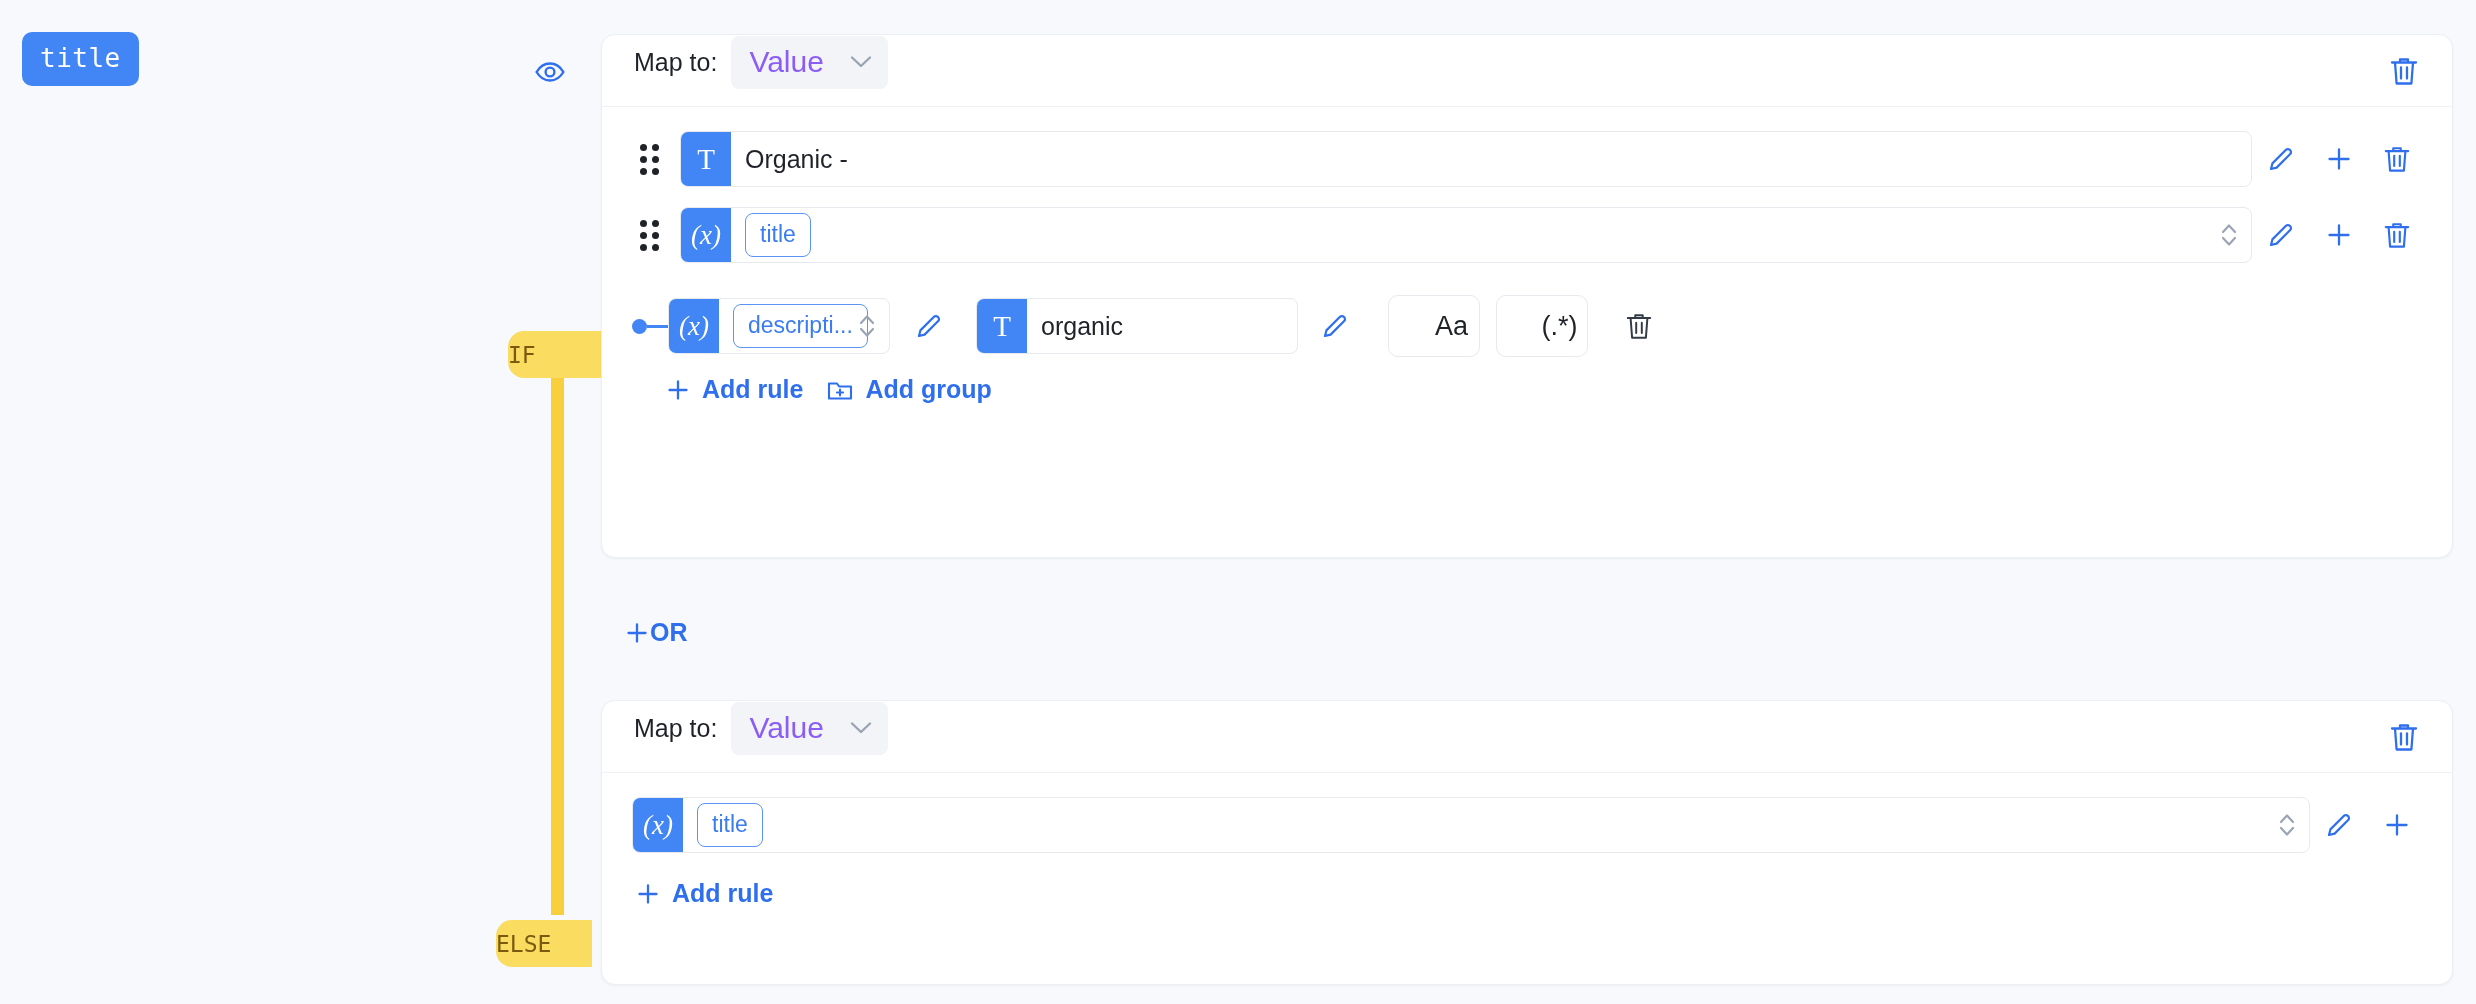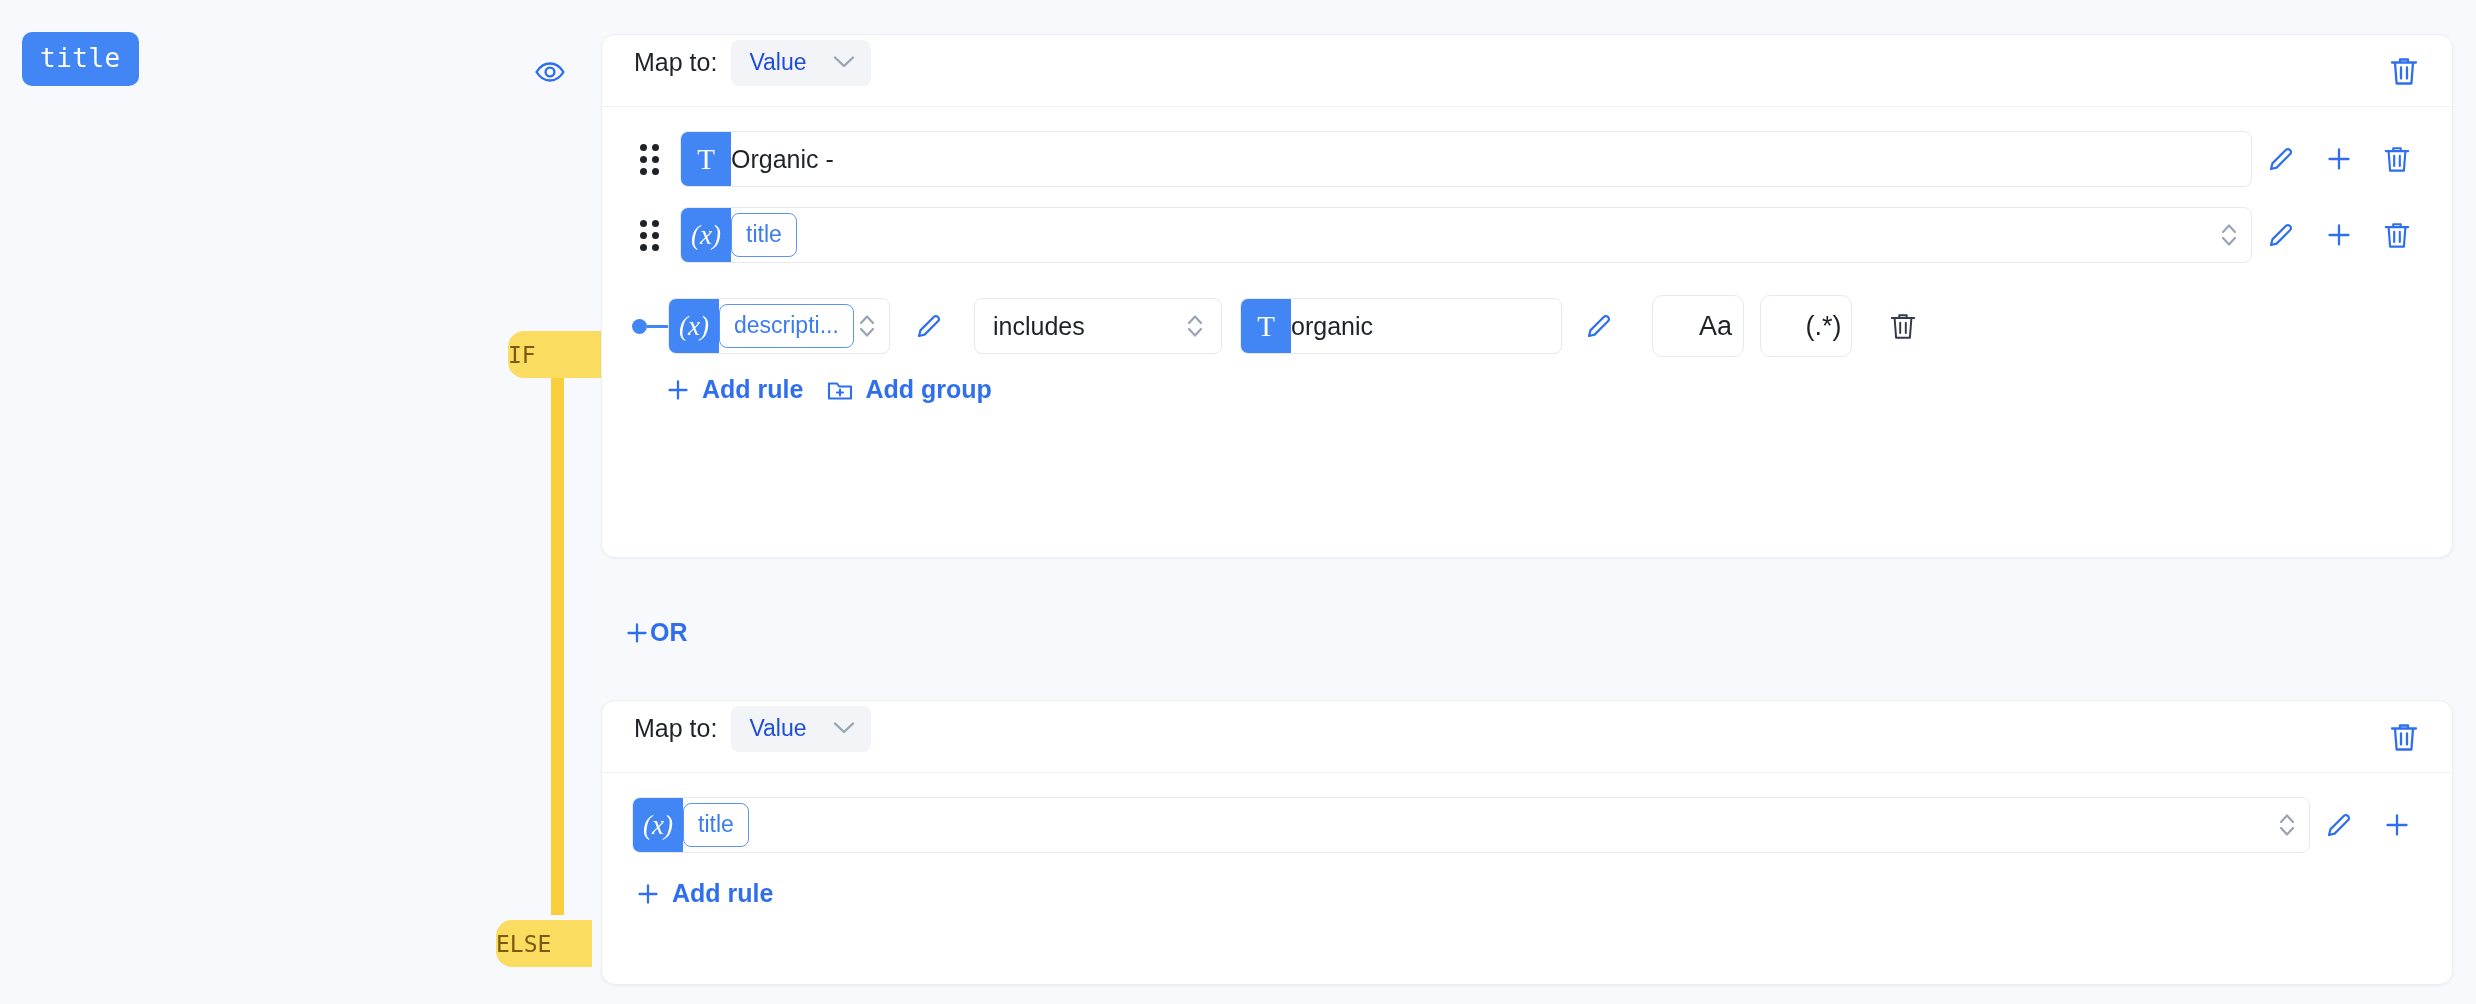--- a/index.html
+++ b/index.html
@@ -63,21 +63,21 @@
     display: flex; align-items: center;
     padding: 0 30px 16px 32px;
     border-bottom: 1px solid #eef1f5;
     position: relative;
   }
   .maplabel { font-size: 25px; color: #1f2329; margin-right: 14px; }
   .map-select {
     display: flex; align-items: center; gap: 26px;
     background: #f2f4f7; border-radius: 8px;
     padding: 9px 16px 10px 18px;
-    font-size: 23px; color: #1d4ed8;
+    font-size: 30px; color: #8b5cf6;
   }
   .chev-d { display:block; }
   .card-trash {
     position: absolute; right: 28px; top: 50%; transform: translateY(-50%);
     width: 40px; height: 40px; display:flex; align-items:center; justify-content:center;
   }
 
   
   .vrow {
     display: flex; align-items: center;
@@ -100,21 +100,21 @@
   .kind {
     width: 50px; align-self: stretch; flex: 0 0 50px;
     background: #4285f4; color: #fff;
     display: flex; align-items: center; justify-content: center;
     font-size: 27px;
   }
   .kind-t { font-family: "Liberation Serif", serif; font-size: 29px; }
   .kind-x { font-family: "Liberation Serif", serif; font-style: italic; font-size: 27px; }
   .field-body {
     flex: 1 1 auto; display: flex; align-items: center;
-    padding: 0 0; font-size: 25px; color: #1f2329; gap: 10px;
+    padding: 0 14px; font-size: 25px; color: #1f2329; gap: 10px;
     min-width: 0;
   }
   .var-chip {
     border: 1px solid #5b94f5; border-radius: 8px;
     color: #3b7cf0; font-size: 23px;
     padding: 7px 14px 8px 14px; white-space: nowrap;
   }
   .stepper {
     flex: 0 0 auto; width: 44px; height: 56px;
     display: flex; align-items: center; justify-content: center;
@@ -315,28 +315,20 @@
         </div>
 
         <div class="icon-btn" style="margin-left:10px;">
           <span>
             <svg width="28" height="28" viewBox="0 0 28 28">
                 <path d="M4 24l1.4-5.6L19 4.8a2.6 2.6 0 0 1 3.7 0l.5.5a2.6 2.6 0 0 1 0 3.7L9.6 22.6 4 24Z" fill="none" stroke="#2f6fed" stroke-width="2.2" stroke-linejoin="round"></path>
               </svg>
           </span>
         </div>
 
-        <div class="op-select">
-          <span>includes</span>
-          <span>
-            <svg width="20" height="30" viewBox="0 0 20 30">
-                <path d="M4 12 10 5.5 16 12M4 18l6 6.5L16 18" fill="none" stroke="#9aa4b2" stroke-width="2.2" stroke-linecap="round" stroke-linejoin="round"></path>
-              </svg>
-          </span>
-        </div>
 
         <div class="val-field">
           <div class="kind kind-t">T</div>
           <div class="field-body">organic</div>
         </div>
 
         <div class="icon-btn" style="margin-left:8px;">
           <span>
             <svg width="28" height="28" viewBox="0 0 28 28">
                 <path d="M4 24l1.4-5.6L19 4.8a2.6 2.6 0 0 1 3.7 0l.5.5a2.6 2.6 0 0 1 0 3.7L9.6 22.6 4 24Z" fill="none" stroke="#2f6fed" stroke-width="2.2" stroke-linejoin="round"></path>

